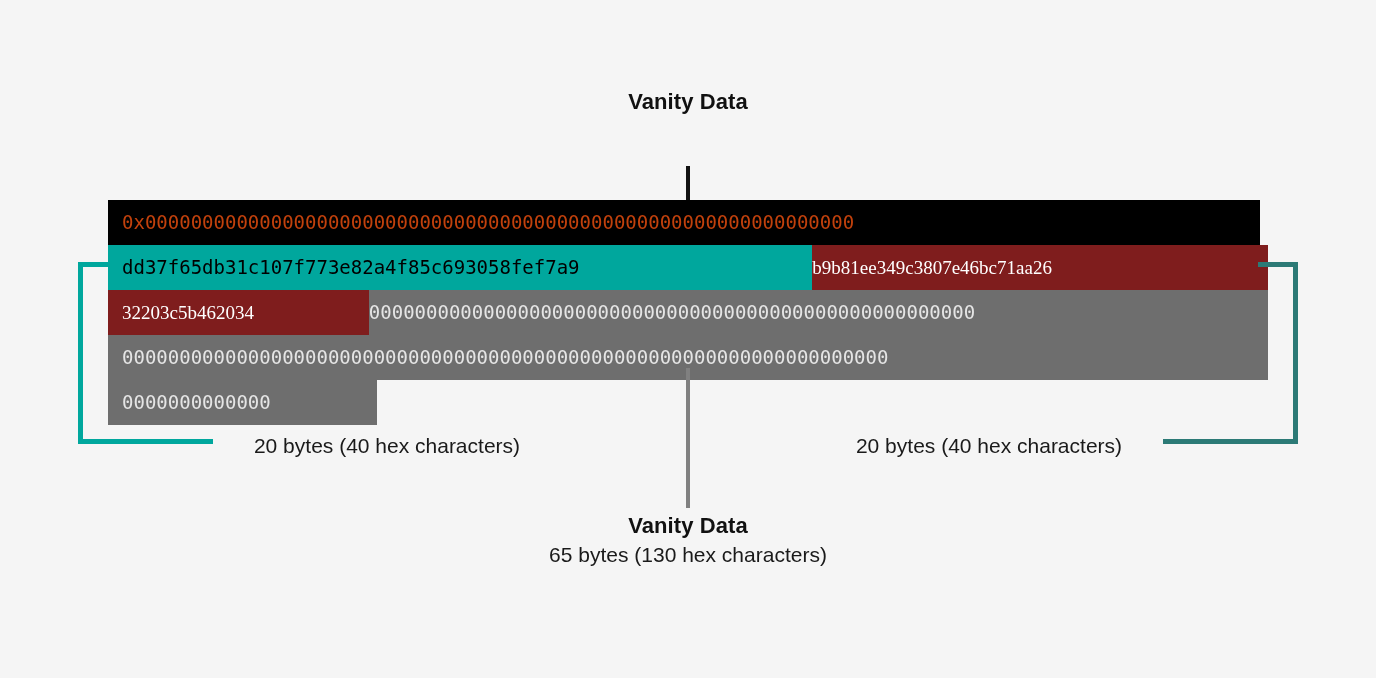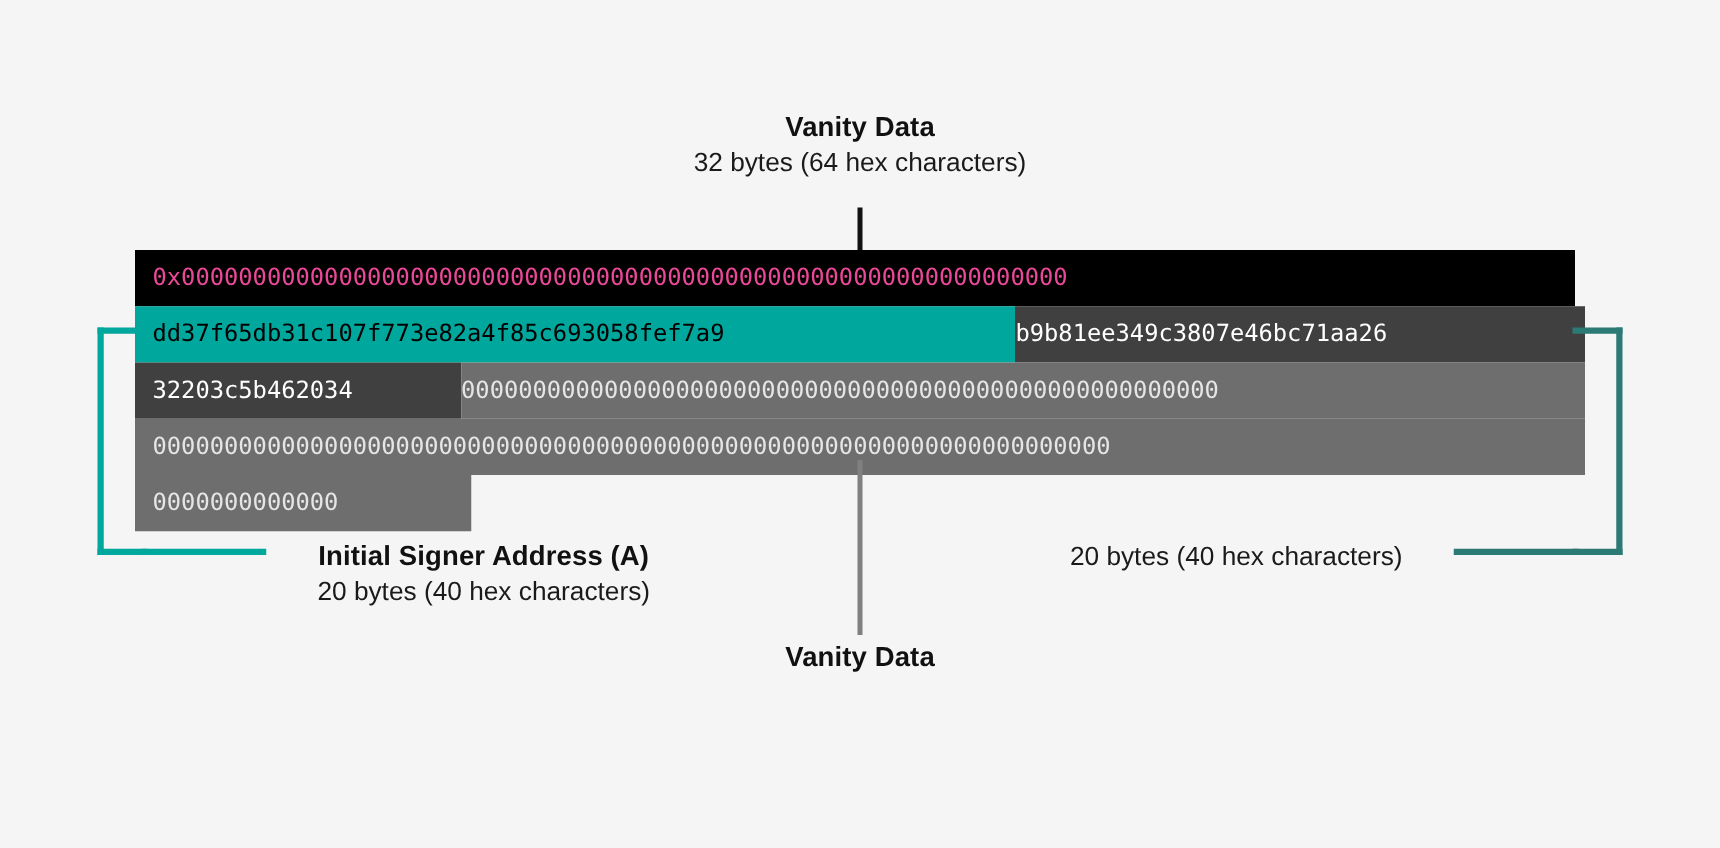--- a/index.html
+++ b/index.html
@@ -22,23 +22,23 @@
     position:absolute;left:108px;top:200px;width:1160px;
     font-family:"DejaVu Sans Mono", monospace;
     font-size:19px;
     line-height:45px;
     letter-spacing:0px;
     white-space:pre;
   }
   .hexrow{height:45px;display:flex;align-items:stretch;}
   .seg{display:inline-block;height:45px;line-height:45px;padding:0;}
   .seg span{display:inline-block;}
-  .bg-black{background:#000000;color:#ec4899;}
+  .bg-black{background:#000000;color:#c2410c;}
   .bg-teal{background:#00a79d;color:#000000;}
-  .bg-dteal{background:#404040;color:#ffffff;}
+  .bg-dteal{background:#7f1d1d;color:#ffffff;font-family:Liberation Serif, serif;}
   .bg-gray{background:#6e6e6e;color:#e5e5e5;}
   .pad-l{padding-left:14px;}
   .pad-r{padding-right:8px;}
 
   
   .vline{position:absolute;width:4px;}
   .vline.dark{background:#111;}
   .vline.gray{background:#808080;}
 
   
@@ -57,39 +57,38 @@
   .stub.l{background:#00a79d;}
   .stub.r{background:#2c7a76;}
 </style>
 </head>
 <body>
 
 <div id="stage">
 
   <div class="lbl" style="left:388px;top:88px;width:600px;">
     <div class="t">Vanity Data</div>
-    <div class="s">32 bytes (64 hex characters)</div>
   </div>
   <div class="vline dark" style="left:686px;top:166px;height:36px;"></div>
 
   <div id="hexblock"><div class="hexrow"><div class="seg bg-black pad-l pad-r" style="width: 1129.84px;"><span>0x00000000000000000000000000000000000000000000000000000000000000</span></div></div><div class="hexrow"><div class="seg bg-teal pad-l" style="width: 706.4px;"><span>dd37f65db31c107f773e82a4f85c693058fef7a9</span></div><div class="seg bg-dteal pad-r" style="width: 458.06px;"><span>b9b81ee349c3807e46bc71aa26</span></div></div><div class="hexrow"><div class="seg bg-dteal pad-l" style="width: 256.34px;"><span>32203c5b462034</span></div><div class="seg bg-gray pad-r" style="width: 925.43px;"><span>00000000000000000000000000000000000000000000000000000</span></div></div><div class="hexrow"><div class="seg bg-gray pad-l pad-r" style="width: 1181.77px;"><span>0000000000000000000000000000000000000000000000000000000000000000000</span></div></div><div class="hexrow"><div class="seg bg-gray pad-l pad-r" style="width: 247.03px;"><span>0000000000000</span></div></div></div>
 
   <div class="bracket left" style="left:78px;top:262px;width:40px;height:182px;"></div>
   <div class="stub l" style="left:113px;top:439px;width:100px;"></div>
 
   <div class="bracket right" style="left:1258px;top:262px;width:40px;height:182px;"></div>
   <div class="stub r" style="left:1163px;top:439px;width:100px;"></div>
 
   <div class="lbl" style="left:137px;top:431px;width:500px;">
-    <div class="t">Initial Signer Address (A)</div>
     <div class="s">20 bytes (40 hex characters)</div>
   </div>
 
   <div class="lbl" style="left:739px;top:431px;width:500px;">
     <div class="s">20 bytes (40 hex characters)</div>
   </div>
 
   <div class="vline gray" style="left:686px;top:368px;height:140px;"></div>
   <div class="lbl" style="left:388px;top:512px;width:600px;">
     <div class="t">Vanity Data</div>
+    <div class="s">65 bytes (130 hex characters)</div>
   </div>
 
 </div>
 
 </body></html>

